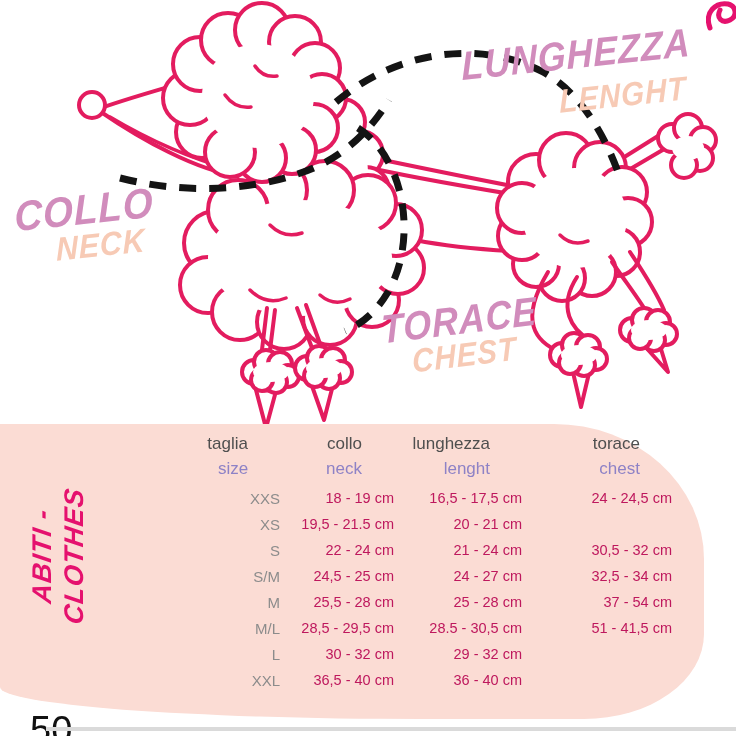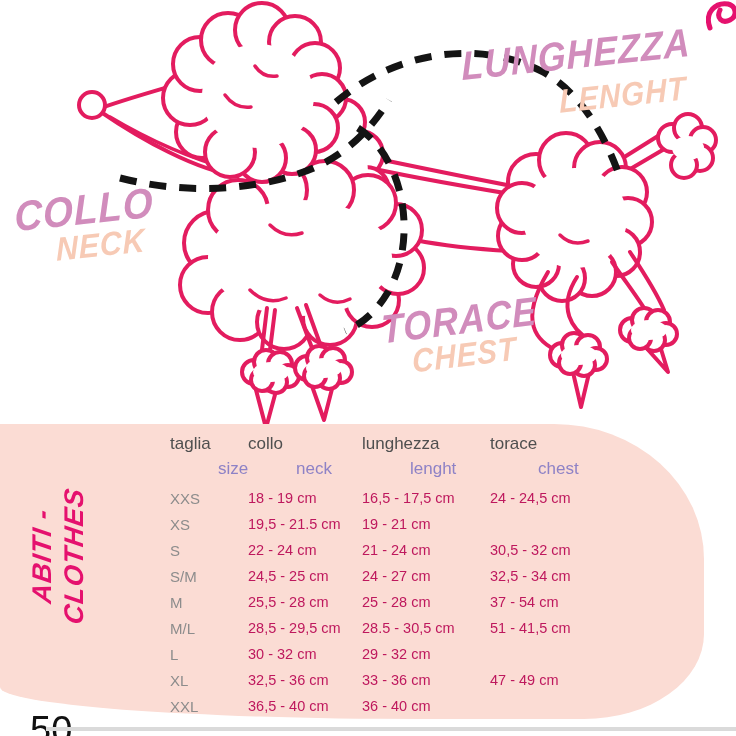--- a/index.html
+++ b/index.html
@@ -29,26 +29,26 @@
     position:absolute; left:-42px; top:100px; width:200px; height:64px;
     transform:rotate(-90deg);
     display:flex; flex-direction:column; align-items:center; justify-content:center;
   }
   .side-label-line {
     font-weight:bold; font-style:italic; color:#e5116e; font-size:27px;
     line-height:1.2; transform:skewX(-8deg); white-space:nowrap; letter-spacing:1px;
   }
   
   .size-table { position:absolute; left:170px; top:7px; }
-  .thead, .trow { display:grid; grid-template-columns:78px 114px 128px 150px; }
+  .thead, .trow { display:grid; grid-template-columns:78px 114px 128px 150px;text-align:right; }
   .th { line-height:25px; }
   .th .it { display:block; font-size:17px; color:#4f4f4f; }
   .th .en { display:block; font-size:17px; color:#8e82c6;margin-left:48px; }
   .tbody { margin-top:4px; }
-  .trow { height:26px; align-items:center; }
+  .trow { height:26px; align-items:center;margin-left:32px; }
   .tcell { font-size:14.5px; color:#be185d; }
   .tcell.c0 { font-size:15px; color:#8c8c8c; }
   
   .page-number { position:absolute; left:30px; top:696px; font-size:38px; color:#111;margin-top:13px; }
   .bottom-line { position:absolute; left:46px; right:0; top:727px; height:4px; background:#dadada; }
 </style>
 </head>
 <body>
 
 <div class="page">
@@ -242,21 +242,21 @@
       <div class="tbody">
           <div class="trow">
             <div class="tcell c0">XXS</div>
             <div class="tcell c1">18 - 19 cm</div>
             <div class="tcell c2">16,5 - 17,5 cm</div>
             <div class="tcell c3">24 - 24,5 cm</div>
           </div>
           <div class="trow">
             <div class="tcell c0">XS</div>
             <div class="tcell c1">19,5 - 21.5 cm</div>
-            <div class="tcell c2">19 - 21 cm</div>
+            <div class="tcell c2">20 - 21 cm</div>
           </div>
           <div class="trow">
             <div class="tcell c0">S</div>
             <div class="tcell c1">22 - 24 cm</div>
             <div class="tcell c2">21 - 24 cm</div>
             <div class="tcell c3">30,5 - 32 cm</div>
           </div>
           <div class="trow">
             <div class="tcell c0">S/M</div>
             <div class="tcell c1">24,5 - 25 cm</div>
@@ -274,26 +274,20 @@
             <div class="tcell c1">28,5 - 29,5 cm</div>
             <div class="tcell c2">28.5 - 30,5 cm</div>
             <div class="tcell c3">51 - 41,5 cm</div>
           </div>
           <div class="trow">
             <div class="tcell c0">L</div>
             <div class="tcell c1">30 - 32 cm</div>
             <div class="tcell c2">29 - 32 cm</div>
           </div>
           <div class="trow">
-            <div class="tcell c0">XL</div>
-            <div class="tcell c1">32,5 - 36 cm</div>
-            <div class="tcell c2">33 - 36 cm</div>
-            <div class="tcell c3">47 - 49 cm</div>
-          </div>
-          <div class="trow">
             <div class="tcell c0">XXL</div>
             <div class="tcell c1">36,5 - 40 cm</div>
             <div class="tcell c2">36 - 40 cm</div>
           </div>
         </div>
     </div>
   </div>
 
   <div class="page-number">50</div>
   <div class="bottom-line"></div>

